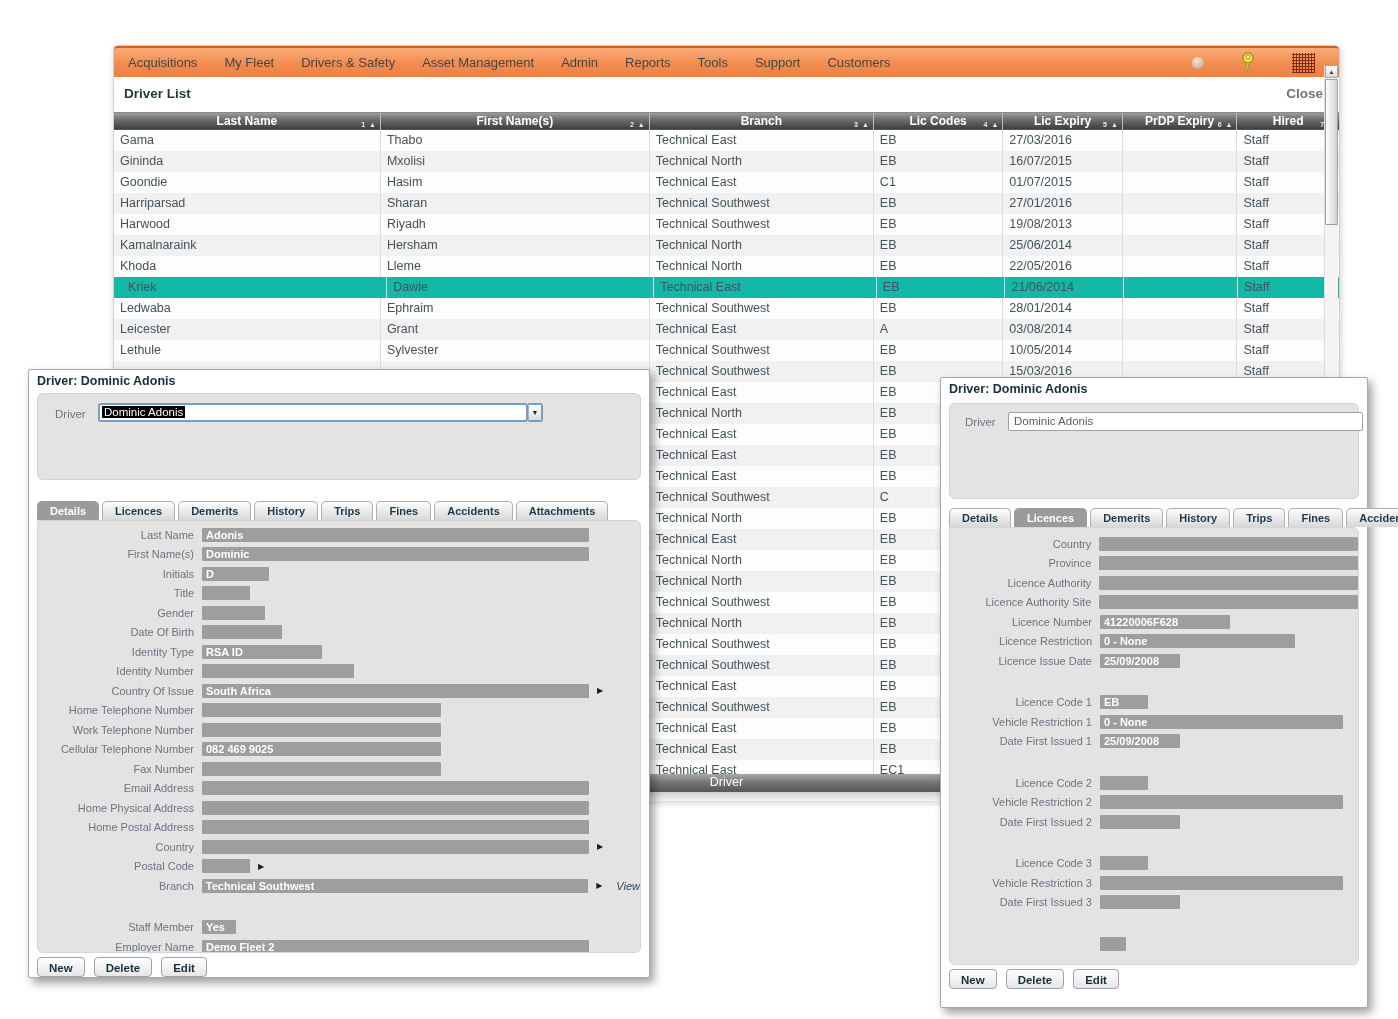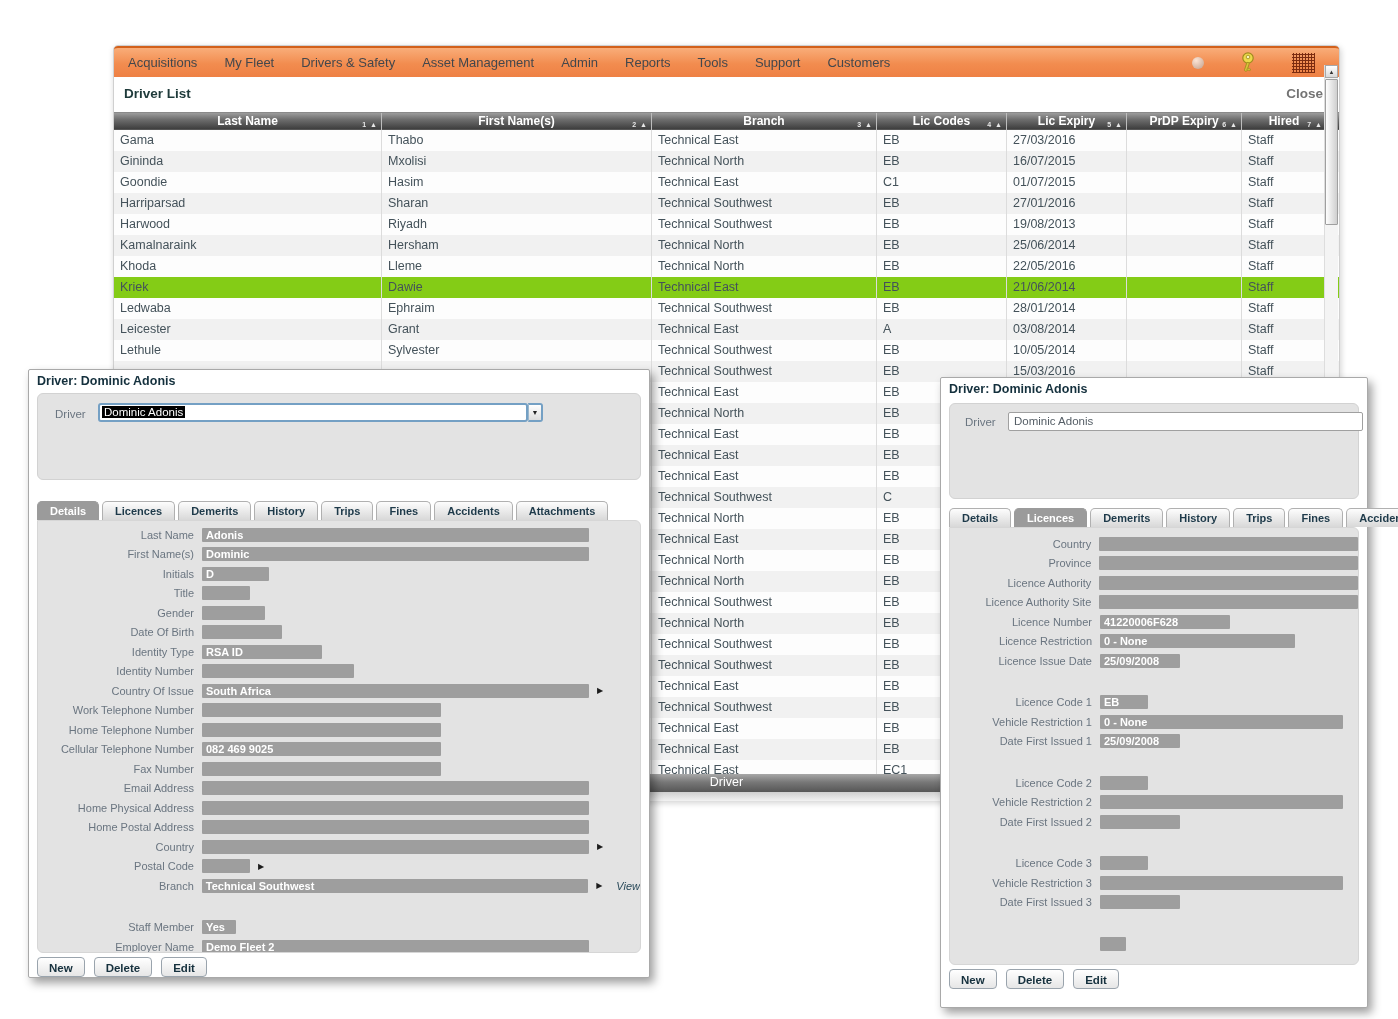--- a/index.html
+++ b/index.html
@@ -31,26 +31,26 @@
   #table-header { display:flex; height:18px; background:linear-gradient(#9c9c9c, #6e6e6e 40%, #3e3e3e);
     border-top:1px solid #8a8a8a; border-bottom:1px solid #555; }
   .hcell { position:relative; height:18px; font-size:12px; font-weight:bold; color:#fff;
     text-align:center; line-height:17px; border-left:1px solid #bdbdbd; overflow:hidden; }
   .hcell:first-child { border-left:none; }
   .sort-badge { position:absolute; right:3px; top:3px; font-size:7px; color:#e8e8e8; letter-spacing:1px; }
   #table-body { position:relative; }
   .trow { display:flex; height:21px; }
   .trow.odd  { background:#fdfdfd; }
   .trow.even { background:#f1f1f1; }
-  .trow.selected { background:#84cc16; }
+  .trow.selected { background:#14b8a6;padding-left:8px; }
   .tcell { height:21px; font-size:12.5px; color:#44525a; line-height:20px; padding-left:6px;
     border-left:1px solid #dcdcdc; white-space:nowrap; overflow:hidden; }
   .tcell:first-child { border-left:none; }
   .col-0{width:267px}.col-1{width:270px}.col-2{width:225px}.col-3{width:130px}
-  .col-4{width:120px}.col-5{width:115px}.col-6{width:85px}
+  .col-4{width:120px}.col-5{width:115px}.col-6{width:103px}
 
   
   #table-scrollbar { position:absolute; right:1px; top:19px; width:14px; height:641px; background:#f4f4f4; border-left:1px solid #ddd; }
   #scroll-up-btn { width:13px; height:13px; background:linear-gradient(#fff,#d9d9d9); border:1px solid #a8a8a8;
     font-size:6px; color:#333; text-align:center; line-height:12px; }
   #scroll-thumb { position:absolute; left:0; top:14px; width:13px; height:146px;
     background:linear-gradient(90deg,#fefefe,#cfcfcf); border:1px solid #9f9f9f; border-radius:1px; }
 
   
   #table-footer { position:absolute; left:0; top:728px; right:0; height:18px;
@@ -508,25 +508,25 @@
       <div class="frow">
         <span class="flabel">Identity Number</span>
         <span class="fbar s-num"></span>
       </div>
       <div class="frow">
         <span class="flabel">Country Of Issue</span>
         <span class="fbar s-xl">South Africa</span>
         <span class="farrow">▶</span>
       </div>
       <div class="frow">
+        <span class="flabel">Home Telephone Number</span>
+        <span class="fbar s-tel"></span>
+      </div>
+      <div class="frow">
         <span class="flabel">Work Telephone Number</span>
-        <span class="fbar s-tel"></span>
-      </div>
-      <div class="frow">
-        <span class="flabel">Home Telephone Number</span>
         <span class="fbar s-tel"></span>
       </div>
       <div class="frow">
         <span class="flabel">Cellular Telephone Number</span>
         <span class="fbar s-tel">082 469 9025</span>
       </div>
       <div class="frow">
         <span class="flabel">Fax Number</span>
         <span class="fbar s-tel"></span>
       </div>

